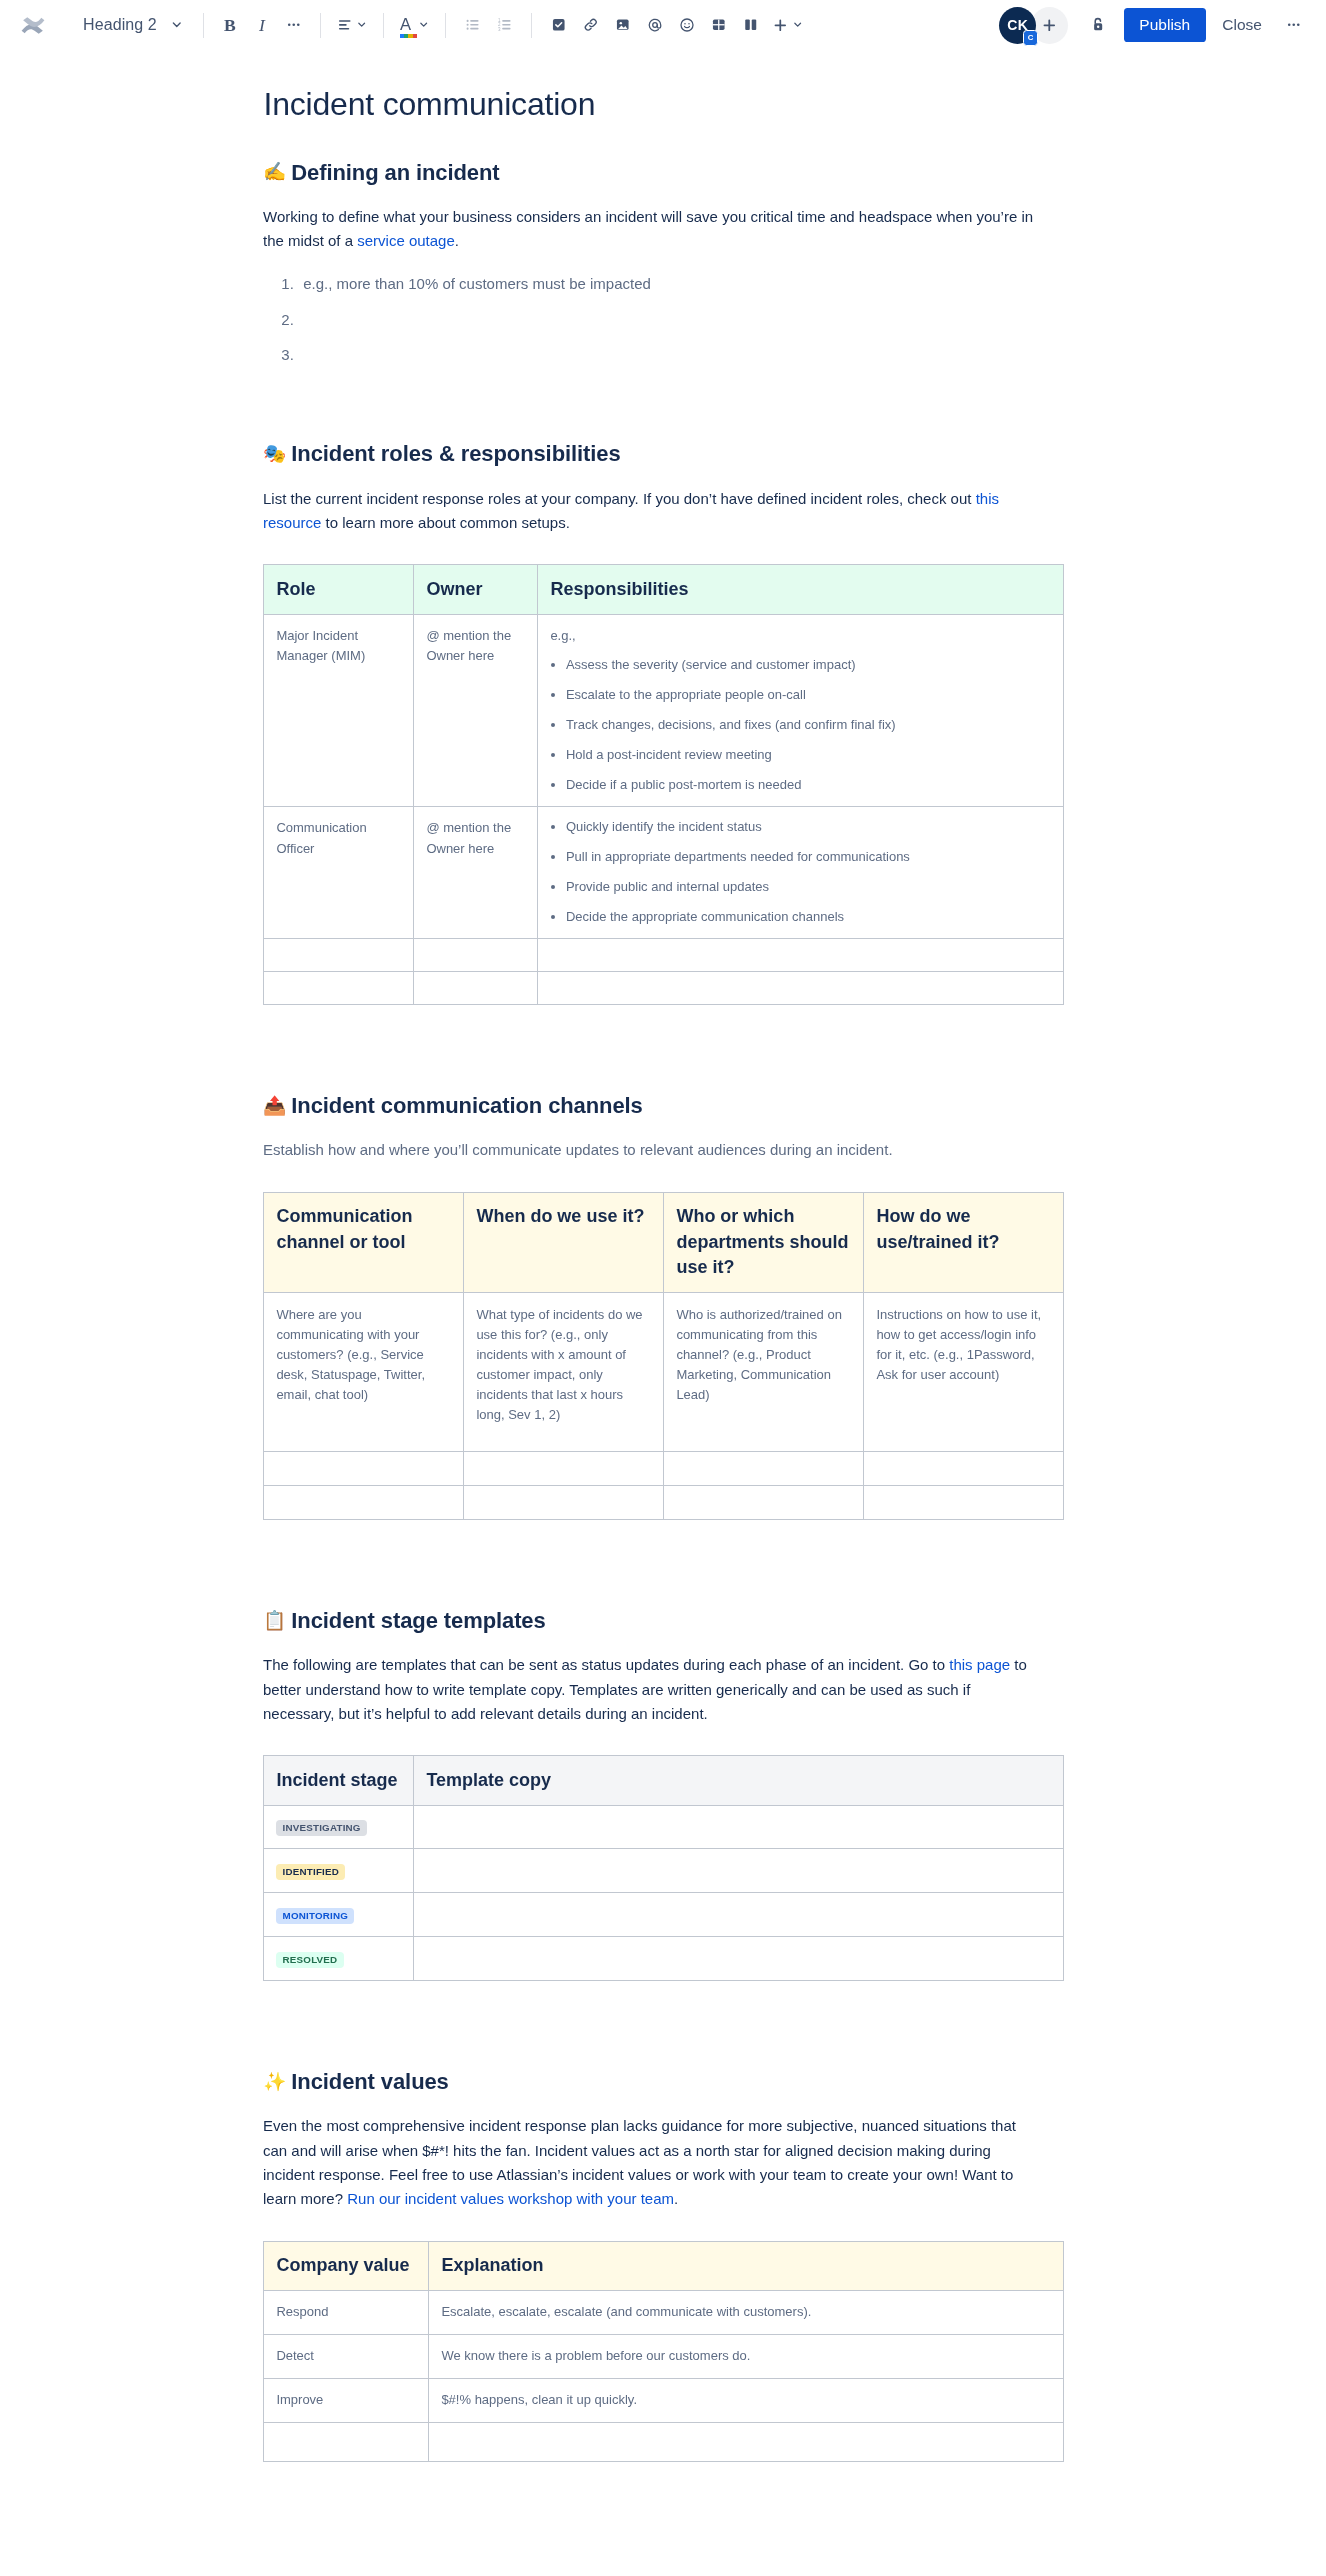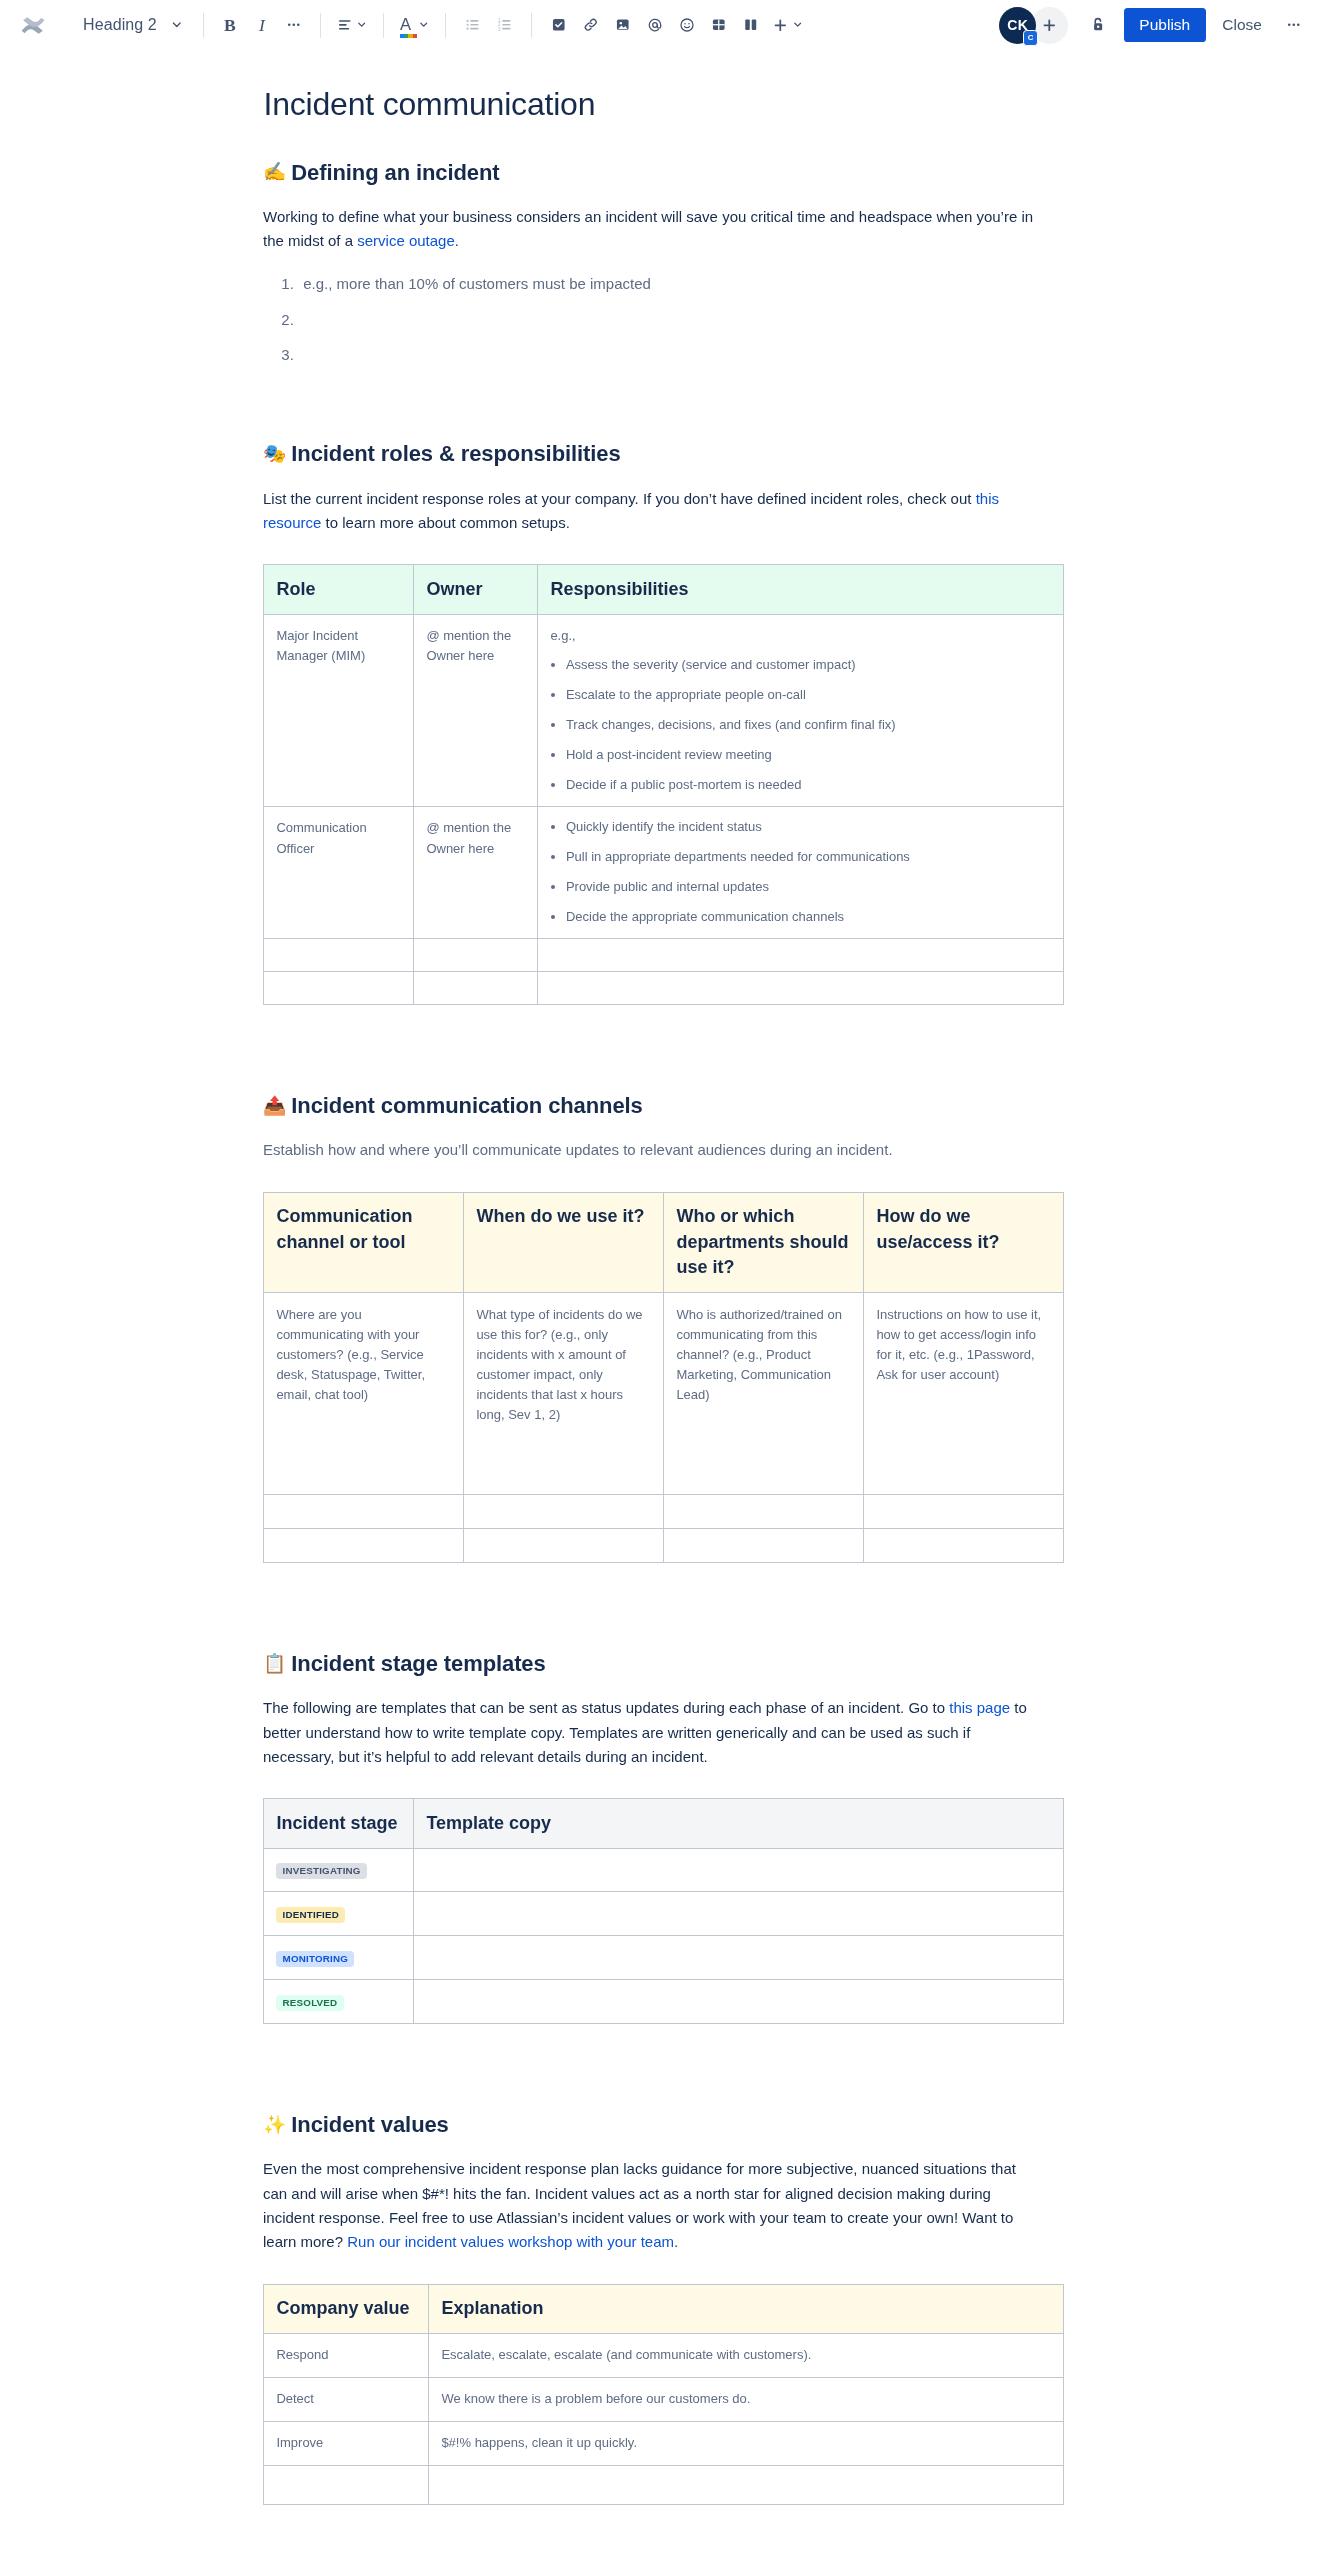--- a/index.html
+++ b/index.html
@@ -497,25 +497,25 @@
         <col style="width:25%">
         <col style="width:25%">
         <col style="width:25%">
         <col style="width:25%">
       </colgroup>
     <thead class="hdr-yellow">
       <tr>
         <th>Communication channel or tool</th>
         <th>When do we use it?</th>
         <th>Who or which departments should use it?</th>
-        <th>How do we use/access it?</th>
+        <th>How do we use/trained it?</th>
       </tr>
     </thead>
     <tbody>
-      <tr style="height:202px">
+      <tr style="height:159px">
         <td>Where are you communicating with your customers? (e.g., Service desk, Statuspage, Twitter, email, chat tool)</td>
         <td>What type of incidents do we use this for? (e.g., only incidents with x amount of customer impact, only incidents that last x hours long, Sev 1, 2)</td>
         <td>Who is authorized/trained on communicating from this channel? (e.g., Product Marketing, Communication Lead)</td>
         <td>Instructions on how to use it, how to get access/login info for it, etc. (e.g., 1Password, Ask for user account)</td>
       </tr>
       <tr style="height:34px">
         <td></td>
         <td></td>
         <td></td>
         <td></td>

